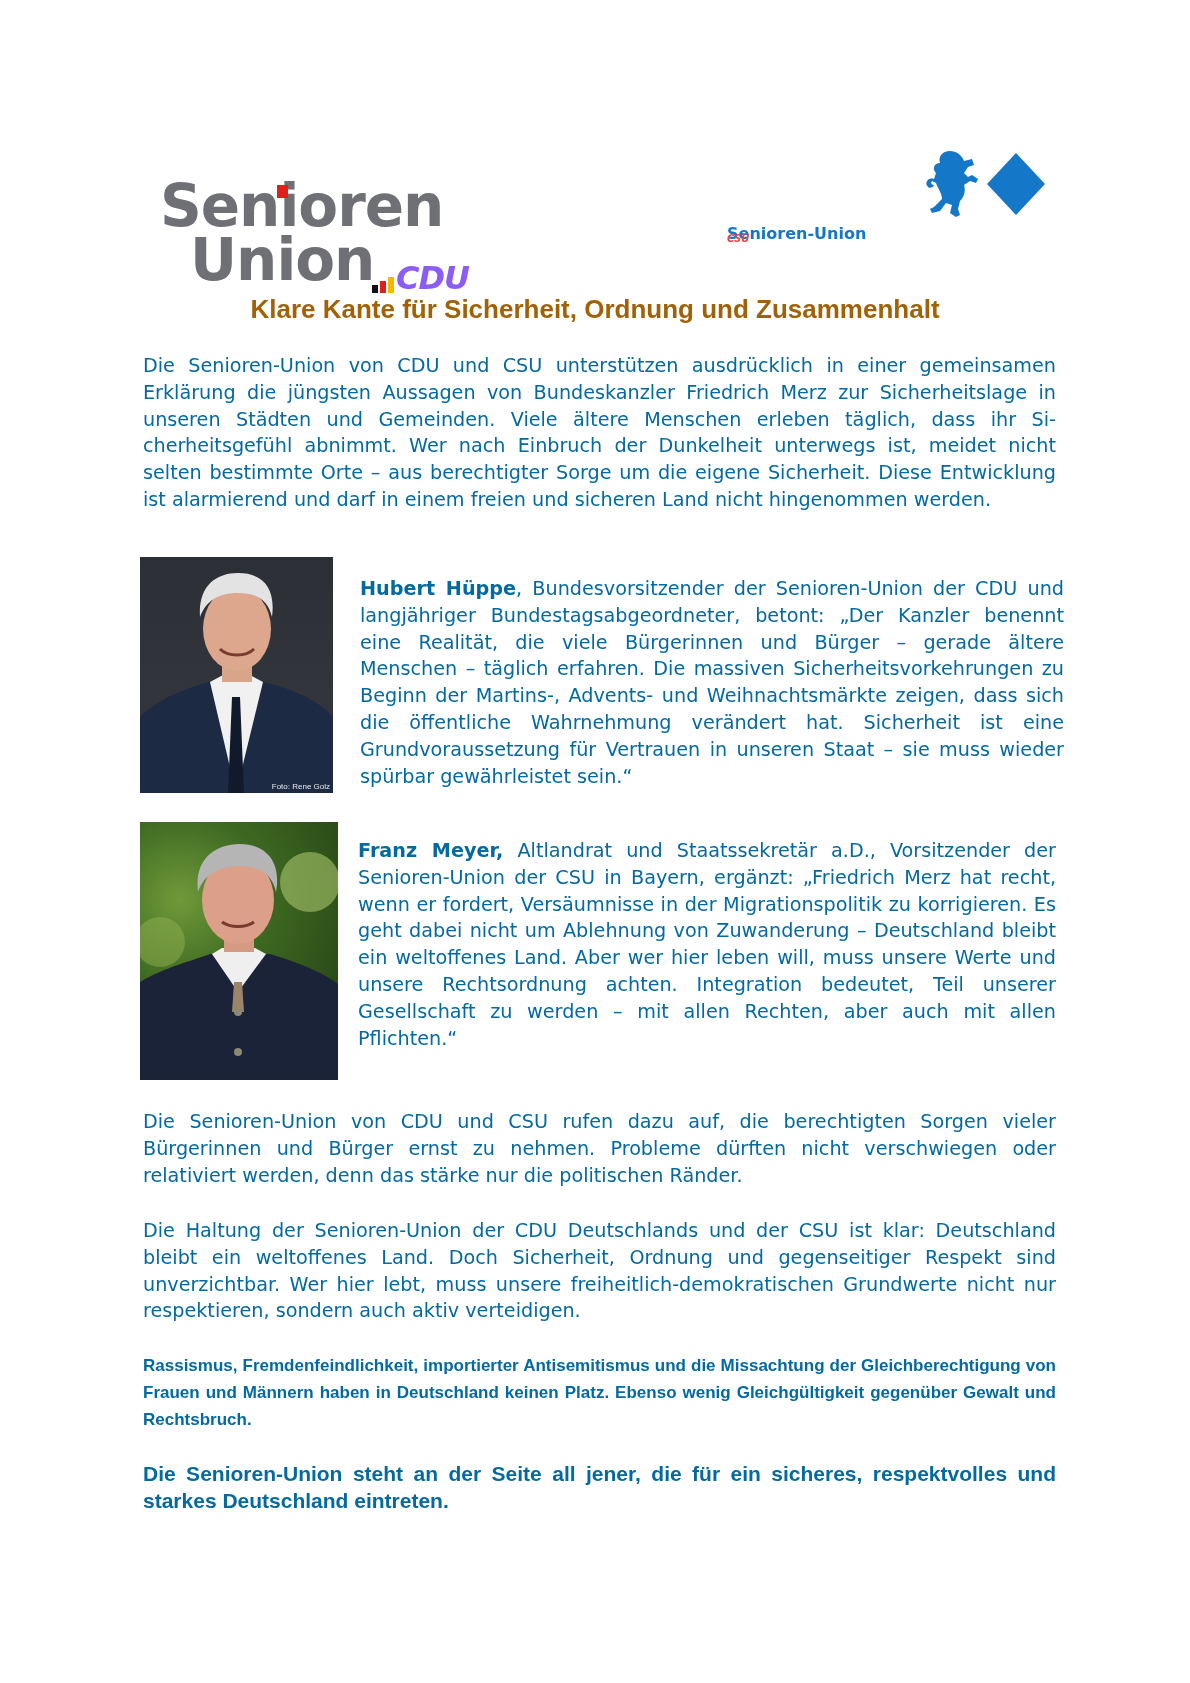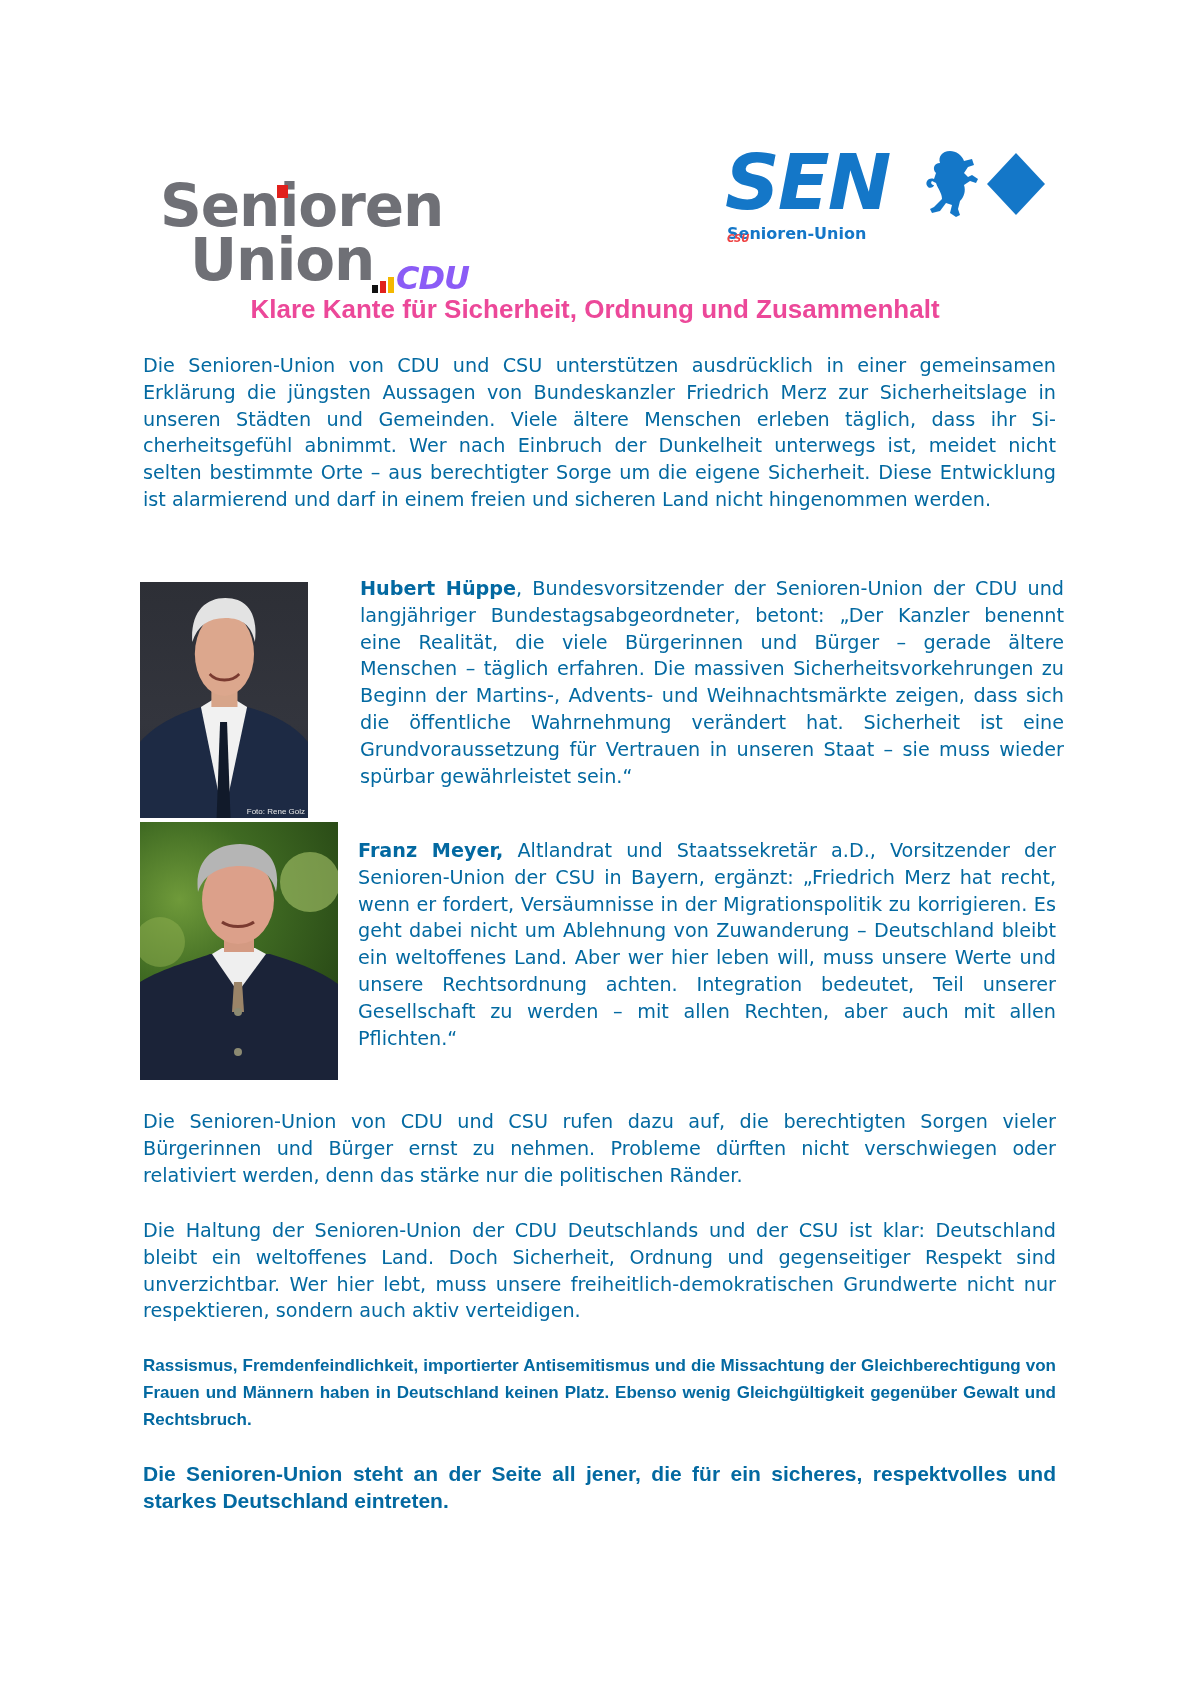--- a/index.html
+++ b/index.html
@@ -25,38 +25,38 @@
                 font-weight: bold; font-style: italic; font-size: 76px; line-height: 76px; letter-spacing: -2px; color: #1477c8; }
     .lion { position: absolute; left: 195px; top: 4px; width: 60px; height: 72px; }
     .diamond { position: absolute; left: 262px; top: 8px; width: 58px; height: 62px; }
     .csu-sub1 { position: absolute; left: 2px; top: 79px; font-family: "DejaVu Sans", sans-serif;
                 font-weight: bold; font-size: 16px; color: #1477c8; }
     .csu-sub2 { position: absolute; left: 2px; top: 88px; font-family: "DejaVu Sans", sans-serif;
                 font-weight: bold; font-style: italic; font-size: 10px; color: #ef4444; }
 
     
     .title { position: absolute; left: 0; width: 1190px; top: 293px; text-align: center;
-             font-weight: bold; font-size: 26px; line-height: 32px; color: #ec4899; }
+             font-weight: bold; font-size: 26px; line-height: 32px; color: #a16207; }
 
     
     .para { position: absolute; font-size: 20.5px; line-height: 26.8px; text-align: justify; color: #0369a1;
             font-family: "DejaVu Sans", sans-serif; font-size: 19.2px; }
     .p1 { left: 143px; top: 353px; width: 913px; }
     .p-quote1 { left: 352px; top: 568px; width: 704px; }
     .p-quote2 { left: 358px; top: 838px; width: 698px; }
     .p3 { left: 143px; top: 1109px; width: 913px; }
     .p4 { left: 143px; top: 1218px; width: 913px; }
     .p5 { left: 143px; top: 1353px; width: 913px; font-weight: bold; font-family: "Liberation Sans", sans-serif; font-size: 17px; }
     .p6 { left: 143px; top: 1461px; width: 913px; font-weight: bold; font-family: "Liberation Sans", sans-serif; font-size: 21px; }
     .name { font-weight: bold; }
 
     
     .photo { position: absolute; overflow: hidden; }
-    .photo1 { left: 140px; top: 557px; width: 168px; height: 236px;
-              background: linear-gradient(180deg, #2d2f36 0%, #33353d 60%, #2a2c33 100%); margin-top: 25px; }
+    .photo1 { left: 140px; top: 557px; width: 193px; height: 236px;
+              background: linear-gradient(180deg, #2d2f36 0%, #33353d 60%, #2a2c33 100%); }
     .photo2 { left: 140px; top: 822px; width: 198px; height: 258px;
               background: radial-gradient(circle at 20% 30%, #6f9a3a 0%, #3f6a22 35%, #2c4e18 70%, #1e3510 100%); }
     .photo svg { position: absolute; left: 0; top: 0; width: 100%; height: 100%; }
     .photo-credit { position: absolute; right: 3px; bottom: 2px; font-size: 8px; color: #e8e8e8;
                     font-family: "Liberation Sans", sans-serif; }
   </style>
 </head>
 <body>
 
 <div class="logo-cdu">
@@ -65,21 +65,20 @@
   <div class="cdu-line cdu-line2">Union</div>
   <div class="cdu-mark">
     <span class="b1"></span>
       <span class="b2"></span>
       <span class="b3"></span>
   </div>
   <div class="cdu-word">CDU</div>
 </div>
 
 <div class="logo-csu">
-  <div class="sen-word">SEN</div>
   <svg class="lion" viewBox="0 0 60 72">
     <path fill="#1477c8" d="M30 2 C22 2 18 8 20 14 C14 14 12 20 16 24 L14 30 C8 28 4 34 8 38 C10 40 14 38 14 36 C12 36 10 34 12 32 L16 34 C18 40 22 44 22 50 L14 58 L10 60 L12 64 L20 62 L26 54 L32 56 L30 64 L36 68 L40 66 L38 60 L40 52 C44 48 46 42 44 36 L50 32 L56 34 L58 30 L52 26 L48 28 L44 24 L48 18 L54 16 L52 10 L44 12 C42 6 36 2 30 2 Z"></path>
   </svg>
   <svg class="diamond" viewBox="0 0 58 62">
     <polygon points="29,0 58,31 29,62 0,31" fill="#1477c8"></polygon>
   </svg>
   <div class="csu-sub1">Senioren-Union</div>
   <div class="csu-sub2">CSU</div>
 </div>
 

